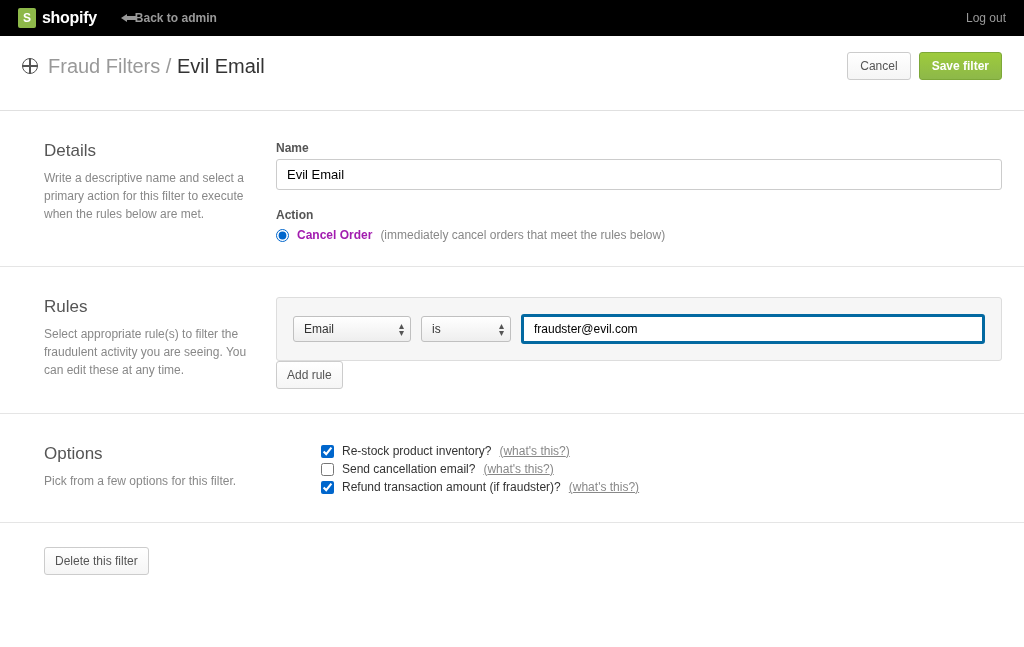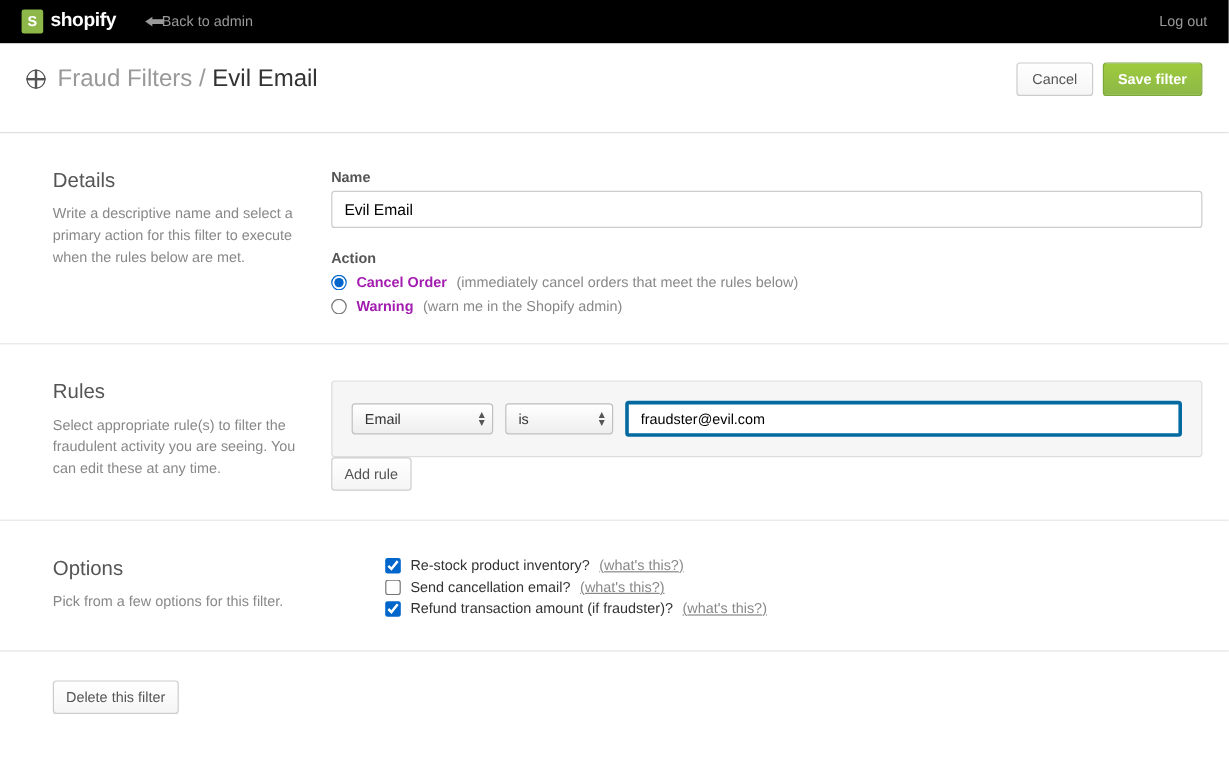--- a/index.html
+++ b/index.html
@@ -28,21 +28,21 @@
     }
     .logo-icon::before {
       content: "S";
       position: absolute;
       color: #fff;
       font-weight: bold;
       font-size: 12px;
       left: 5px; top: 3px;
     }
     .logo-text { color: #fff; font-weight: 600; font-size: 16px; letter-spacing: -0.3px; }
-    .back-link { display: flex; align-items: center; gap: 8px; color: #999; font-size: 12px; cursor: pointer; }
+    .back-link { display: flex; align-items: center; gap: 8px; color: #999; font-size: 12px; cursor: pointer; font-weight: bold; }
     .arrow-left {
       width: 0; height: 0;
       border-top: 4px solid transparent;
       border-bottom: 4px solid transparent;
       border-right: 6px solid #999;
       position: relative;
     }
     .arrow-left::after {
       content: "";
       position: absolute;
@@ -246,25 +246,20 @@
     </div>
     <div class="section-right">
       <label class="field-label">Name</label>
       <input class="text-input" type="text" value="Evil Email" style="">
       <div class="action-block">
         <label class="field-label">Action</label>
         <div class="radio-row">
           <input type="radio" name="action" checked="" style="">
           <span class="opt-name">Cancel Order</span>
           <span class="opt-hint">(immediately cancel orders that meet the rules below)</span>
-        </div>
-        <div class="radio-row">
-          <input type="radio" name="action" style="">
-          <span class="opt-name">Warning</span>
-          <span class="opt-hint">(warn me in the Shopify admin)</span>
         </div>
       </div>
     </div>
   </div>
 
   <div class="section">
     <div class="section-left">
       <div class="section-title">Rules</div>
       <div class="section-desc">Select appropriate rule(s) to filter the fraudulent activity you are seeing. You can edit these at any time.</div>
     </div>

